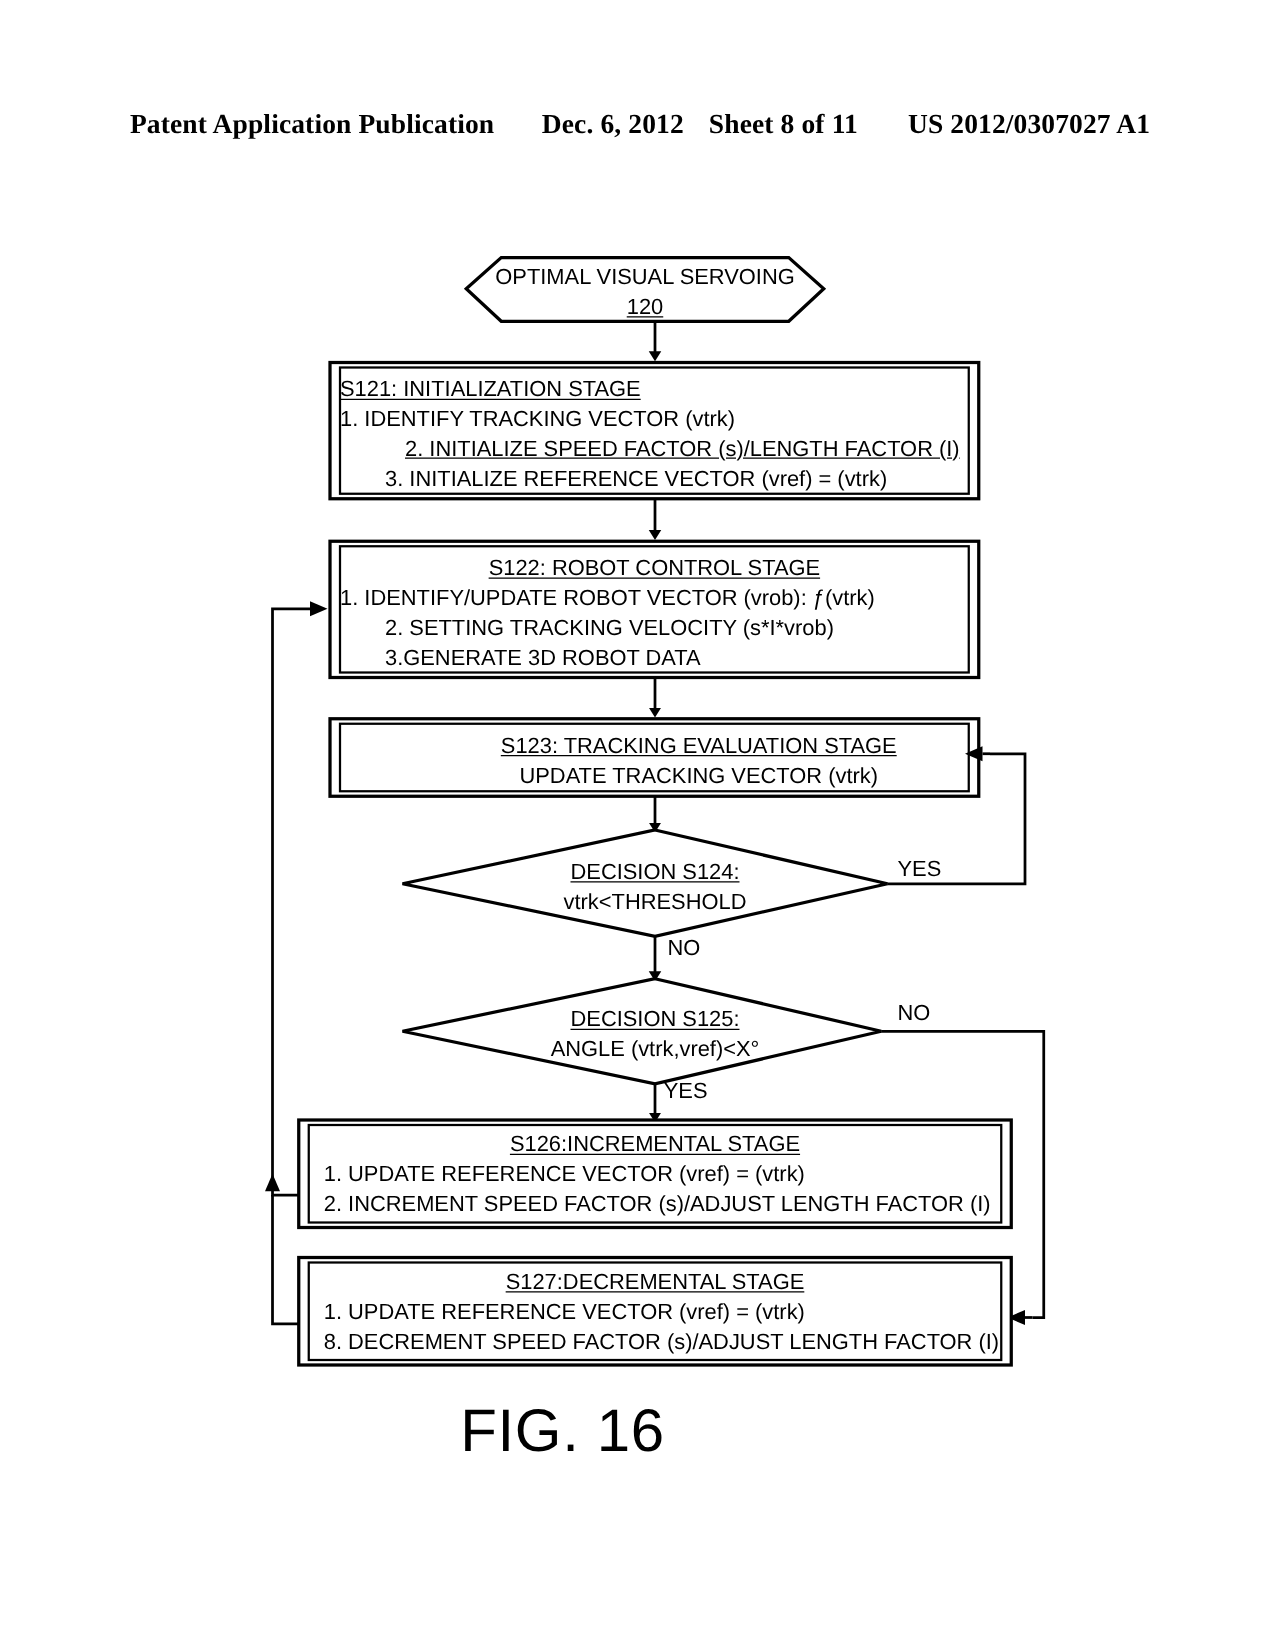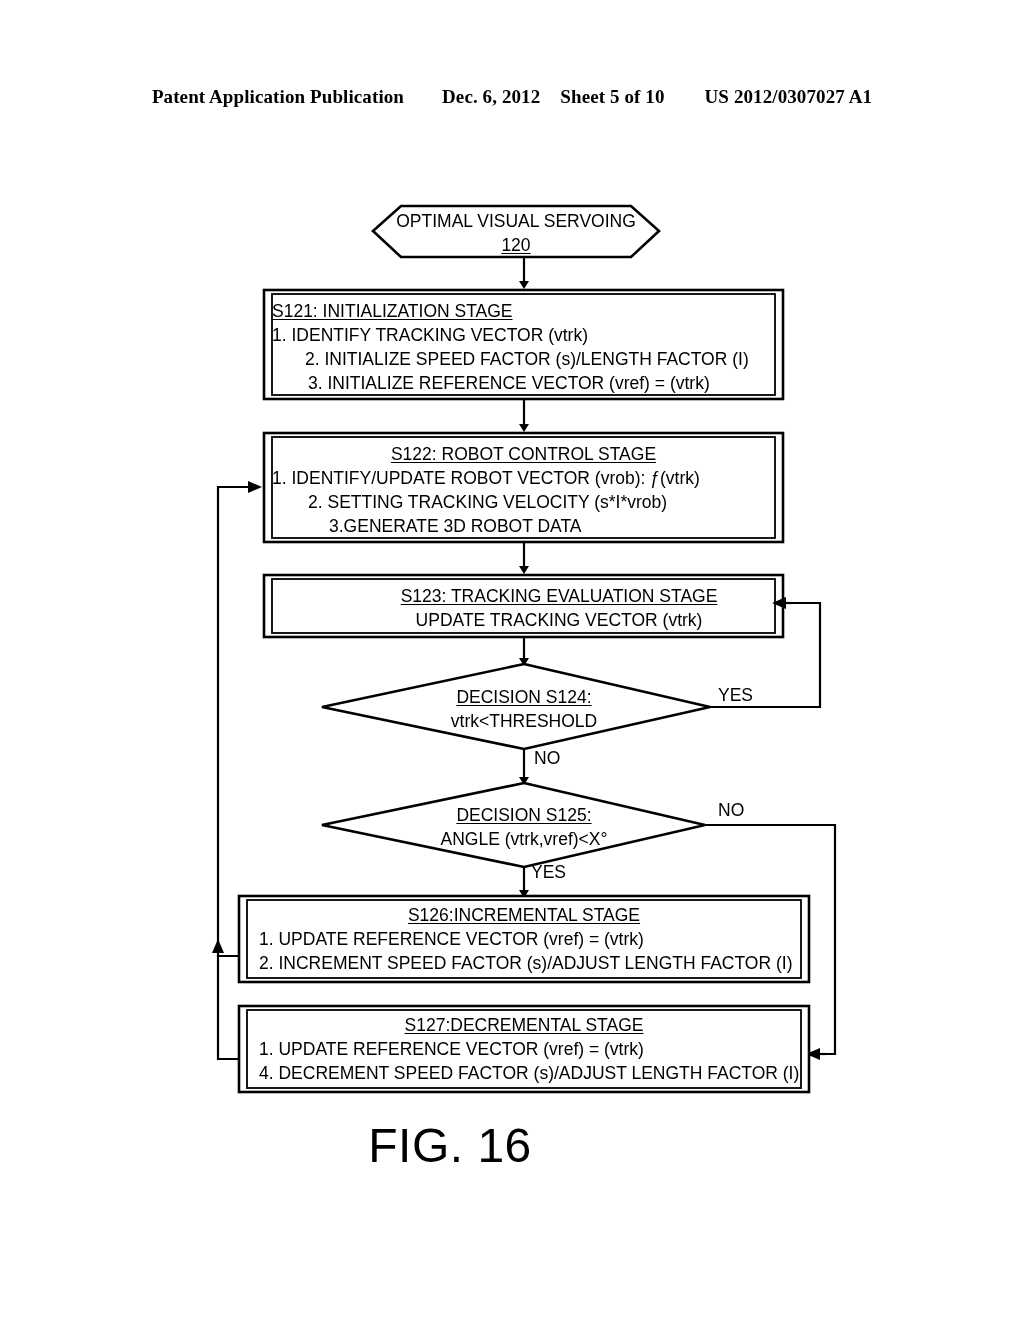--- a/index.html
+++ b/index.html
@@ -22,21 +22,21 @@
     position: absolute;
     left: 0;
     top: 86px;
     width: 1024px;
     height: 26px;
     display: flex;
     align-items: baseline;
     justify-content: center;
     font-family: "Liberation Serif", serif;
     font-weight: bold;
-    font-size: 19px;
+    font-size: 22px;
     letter-spacing: 0.1px;
     white-space: nowrap;
   }
   .pub-header span { display: inline-block; }
   .hdr-gap-1 { width: 38px; }
   .hdr-gap-2 { width: 20px; }
   .hdr-gap-3 { width: 40px; }
 
   
   .figure {
@@ -102,21 +102,21 @@
   }
 </style>
 </head>
 <body>
 
 <div class="pub-header">
   <span>Patent Application Publication</span>
   <span class="hdr-gap-1"></span>
   <span>Dec. 6, 2012</span>
   <span class="hdr-gap-2"></span>
-  <span>Sheet 5 of 10</span>
+  <span>Sheet 8 of 11</span>
   <span class="hdr-gap-3"></span>
   <span>US 2012/0307027 A1</span>
 </div>
 
 <div class="figure">
 
   <svg width="1024" height="1320" viewBox="0 0 1024 1320">
     <defs>
       <marker id="arrowDown" markerWidth="12" markerHeight="12" refX="3" refY="6" orient="auto" markerUnits="userSpaceOnUse">
         <path d="M0,1 L0,11 L8,6 z" fill="#000"></path>
@@ -177,29 +177,29 @@
   </svg>
 
   <div class="node-text" style="left:373px; top:208px; width:286px;">
     <span class="line">OPTIMAL VISUAL SERVOING</span>
     <span class="line"><span class="hexnum">120</span></span>
   </div>
 
   <div class="node-text left-align" style="left:272px; top:298px; width:503px;">
     <span class="line" style="text-align:left;"><span class="title">S121: INITIALIZATION STAGE</span></span>
     <span class="line" style="">1. IDENTIFY TRACKING VECTOR (vtrk)</span>
-    <span class="line" style="padding-left:33px;">2. INITIALIZE SPEED FACTOR (s)/LENGTH FACTOR (I)</span>
+    <span class="line" style="padding-left:52px;text-decoration:underline;">2. INITIALIZE SPEED FACTOR (s)/LENGTH FACTOR (I)</span>
     <span class="line" style="padding-left:36px;">3. INITIALIZE REFERENCE VECTOR (vref) = (vtrk)</span>
   </div>
 
   <div class="node-text left-align" style="left:272px; top:441px; width:503px;">
     <span class="line" style="text-align:center;"><span class="title">S122: ROBOT CONTROL STAGE</span></span>
     <span class="line" style="">1. IDENTIFY/UPDATE ROBOT VECTOR (vrob): ƒ(vtrk)</span>
     <span class="line" style="padding-left:36px;">2. SETTING TRACKING VELOCITY (s*I*vrob)</span>
-    <span class="line" style="padding-left:57px;">3.GENERATE 3D ROBOT DATA</span>
+    <span class="line" style="padding-left:36px;">3.GENERATE 3D ROBOT DATA</span>
   </div>
 
   <div class="node-text" style="left:272px; top:583px; width:574px;">
     <span class="line"><span class="title">S123: TRACKING EVALUATION STAGE</span></span>
     <span class="line">UPDATE TRACKING VECTOR (vtrk)</span>
   </div>
 
   <div class="node-text" style="left:372px; top:684px; width:304px;">
     <span class="line"><span class="title">DECISION S124:</span></span>
     <span class="line">vtrk&lt;THRESHOLD</span>
@@ -216,18 +216,18 @@
 
   <div class="node-text left-align" style="left:247px; top:902px; width:554px;">
     <span class="line" style="text-align:center;"><span class="title">S126:INCREMENTAL STAGE</span></span>
     <span class="line" style="padding-left:12px;">1. UPDATE REFERENCE VECTOR (vref) = (vtrk)</span>
     <span class="line" style="padding-left:12px;">2. INCREMENT SPEED FACTOR (s)/ADJUST LENGTH FACTOR (I)</span>
   </div>
 
   <div class="node-text left-align" style="left:247px; top:1012px; width:554px;">
     <span class="line" style="text-align:center;"><span class="title">S127:DECREMENTAL STAGE</span></span>
     <span class="line" style="padding-left:12px;">1. UPDATE REFERENCE VECTOR (vref) = (vtrk)</span>
-    <span class="line" style="padding-left:12px;">4. DECREMENT SPEED FACTOR (s)/ADJUST LENGTH FACTOR (I)</span>
+    <span class="line" style="padding-left:12px;">8. DECREMENT SPEED FACTOR (s)/ADJUST LENGTH FACTOR (I)</span>
   </div>
 
 </div>
 
 <div class="fig-caption">FIG. 16</div>
 
 </body></html>

